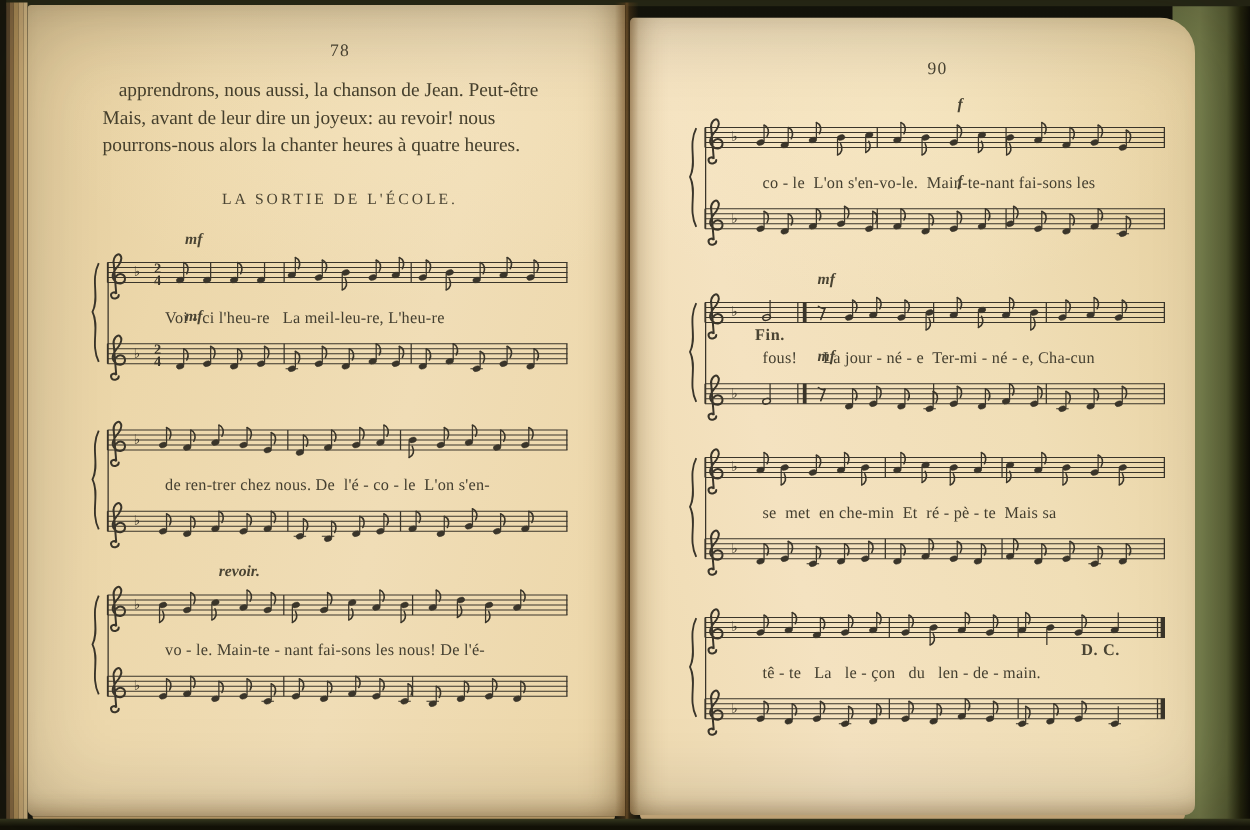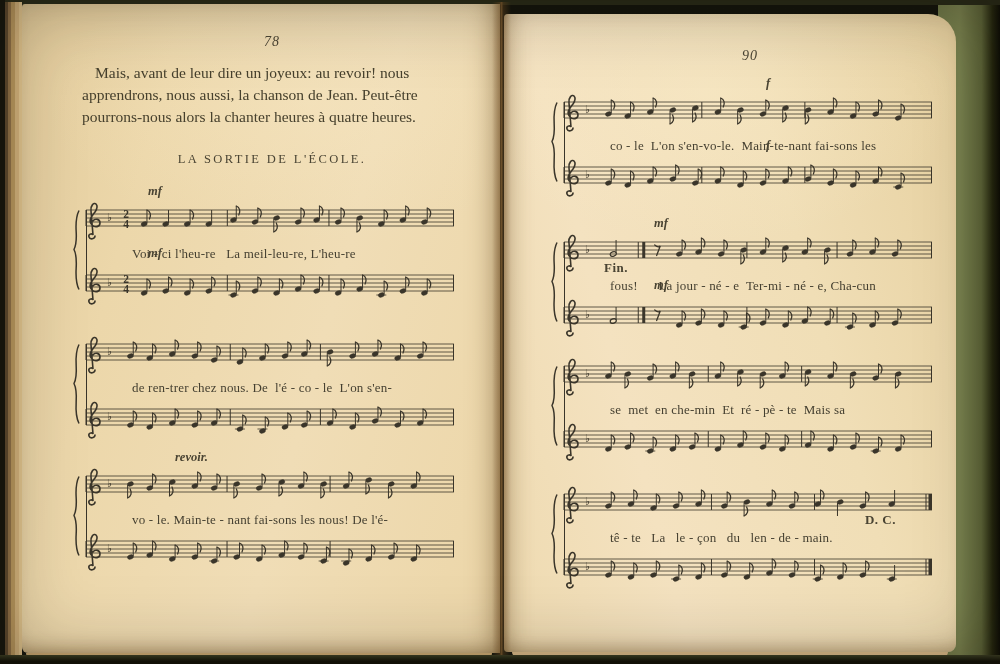--- a/index.html
+++ b/index.html
@@ -35,21 +35,21 @@
   .bottom-band{position:absolute;left:0;bottom:0;width:1000px;height:9px;
     background:linear-gradient(180deg,#3a3e24,#101108 70%);}
   .gutter{position:absolute;left:492px;top:2px;width:19px;height:654px;
     background:linear-gradient(90deg,rgba(120,85,40,0) 0%,rgba(115,80,38,.45) 40%,#6b4f2a 50%,rgba(115,80,38,.4) 60%,rgba(120,85,40,0) 100%);}
   .vignette{position:absolute;inset:0;pointer-events:none;
     box-shadow:inset 0 0 80px rgba(25,18,6,.35);}
   
   .content{position:absolute;color:#45402f;}
   .c78{left:80px;top:26px;width:384px;height:620px;}
   .c79{left:558px;top:24px;width:384px;height:620px;}
-  .pagenum{position:absolute;left:0;width:100%;text-align:center;font-size:14px;letter-spacing:1px;color:#4a4433;font-style:italic;}
+  .pagenum{position:absolute;left:0;width:100%;text-align:center;font-size:14px;letter-spacing:1px;color:#4a4433;}
   .c78 .pagenum{top:8px;}
   .c79 .pagenum{top:24px;}
   .para{position:absolute;left:2px;top:36px;width:378px;font-size:15.5px;line-height:22px;color:#46402d;}
   .para .pline{white-space:pre;}
   .para .pline:first-child{text-indent:13px;}
   .songtitle{position:absolute;left:0;top:126px;width:100%;text-align:center;
     font-size:12.5px;letter-spacing:2.4px;color:#4a4433;}
   .system{position:absolute;left:0;width:380px;}
   .grand{position:relative;width:380px;}
   .staff{display:block;width:380px;height:46px;}
@@ -76,22 +76,22 @@
   <div class="stack st4"></div>
   <div class="stack st5"></div>
   <div class="under-left"></div>
   <div class="under-right"></div>
   <div class="page page-left"></div>
   <div class="page page-right"></div>
 
   <div class="content c78">
     <div class="pagenum">78</div>
     <div class="para">
+      <div class="pline">apprendrons, nous aussi, la chanson de Jean. Peut-être</div>
       <div class="pline">Mais, avant de leur dire un joyeux: au revoir! nous</div>
-      <div class="pline">apprendrons, nous aussi, la chanson de Jean. Peut-être</div>
       <div class="pline">pourrons-nous alors la chanter heures à quatre heures.</div>
     </div>
     <div class="songtitle">LA SORTIE DE L'ÉCOLE.</div>
 
     <div class="system" style="top:158px">
       <div class="dynrow">
           <span class="dyn" style="left:68px">mf</span>
         </div>
       <div class="grand">
         <svg class="brace" viewBox="0 0 12 81">

